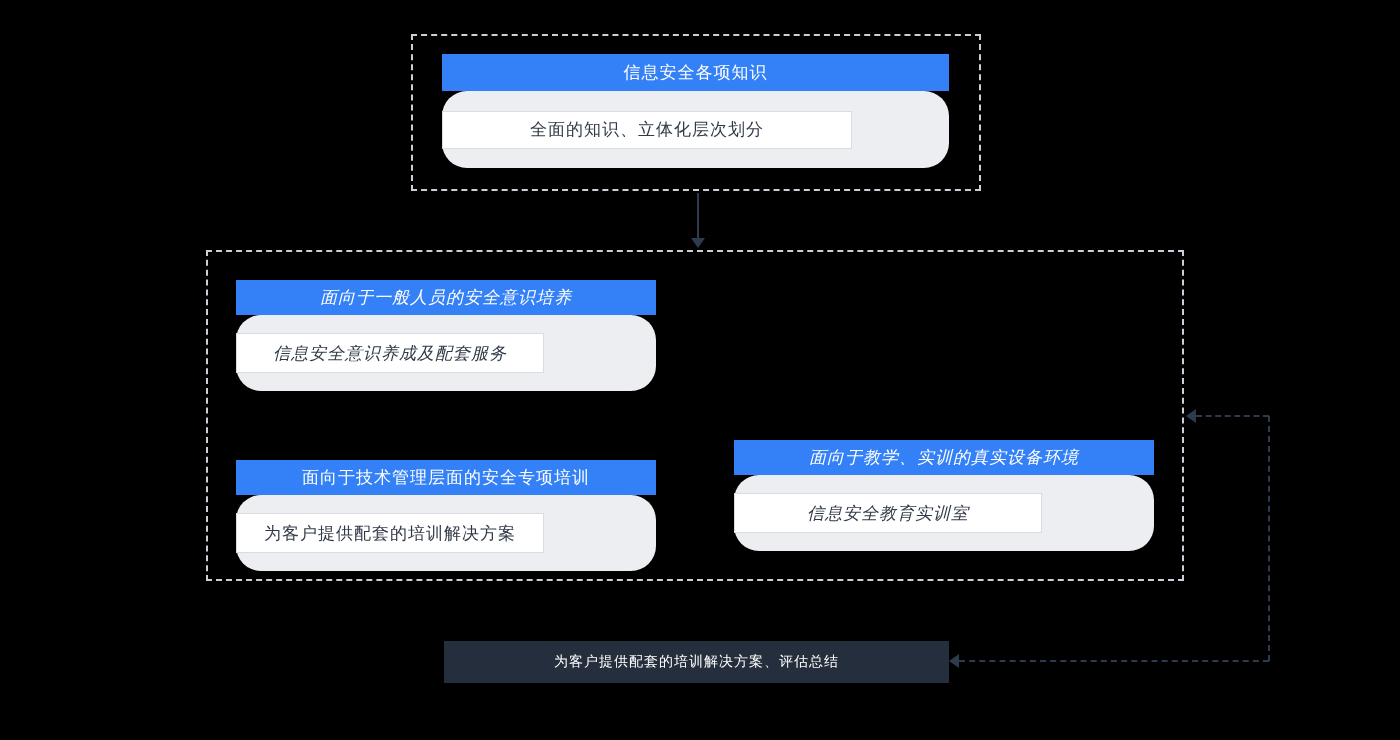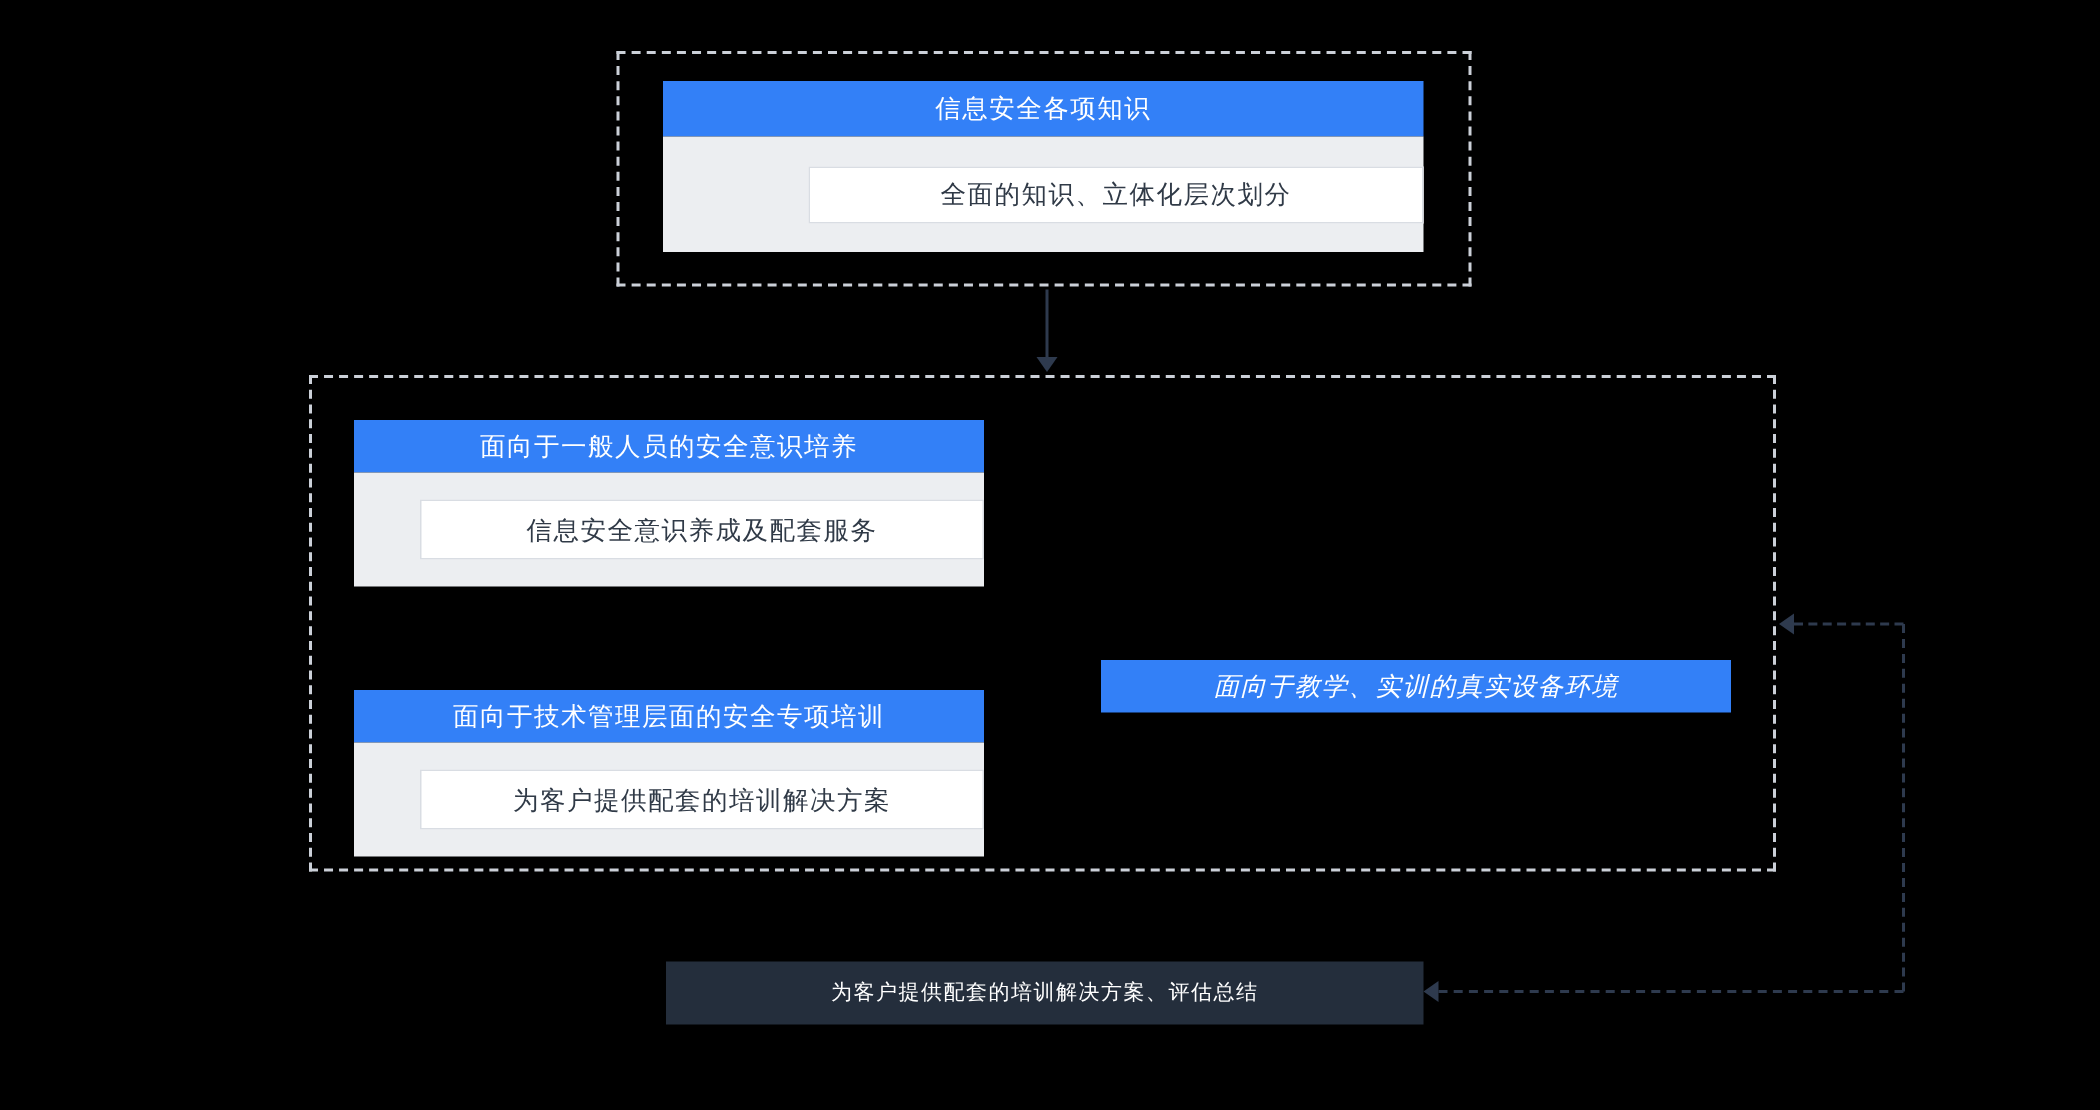--- a/index.html
+++ b/index.html
@@ -23,39 +23,39 @@
   .card { position: absolute; }
   .card-header {
     height: 35px;
     background: var(--header-blue, #3380F7);
     color: var(--header-text, #FFFFFF);
     display: flex; align-items: center; justify-content: center;
     font-size: 17px; font-weight: 500; letter-spacing: 1px;
   }
   .card-body {
     background: var(--card-body, #ECEEF1);
-    display: flex; align-items: center; justify-content: flex-end;
+    display: flex; align-items: center; justify-content: flex-start; border-radius: 25px;
   }
   .card-item {
     background: var(--item-bg, #FFFFFF);
     border: 1px solid var(--item-border, #D9DDE3);
     color: var(--item-text, #303A47);
     display: flex; align-items: center; justify-content: center;
     font-size: 17px; letter-spacing: 1px;
   }
 
   .top-card { left: 398px; top: 54px; width: 507px; }
   .top-card .card-header { height: 37px; }
   .top-card .card-body { height: 77px; }
   .top-card .card-item { width: 410px; height: 38px; }
 
   .cat-card { width: 420px; }
   .cat-card .card-body { height: 76px; }
-  .cat-card .card-item { width: 376px; height: 40px; }
-  .cat-card-1 { left: 192px; top: 280px; }
+  .cat-card .card-item { width: 308px; height: 40px; }
+  .cat-card-1 { left: 192px; top: 280px; font-style: italic; }
   .cat-card-2 { left: 690px; top: 280px; }
   .cat-card-3 { left: 192px; top: 460px; }
   .cat-card-4 { left: 690px; top: 440px; font-style: italic; }
 
   .footer-box {
     position: absolute;
     left: 400px; top: 641px; width: 505px; height: 42px;
     background: var(--footer-bg, #242E3C);
     color: var(--footer-text, #FFFFFF);
     display: flex; align-items: center; justify-content: center;
@@ -122,20 +122,23 @@
 
   <div class="card cat-card cat-card-3">
     <div class="card-header">面向于技术管理层面的安全专项培训</div>
     <div class="card-body">
       <div class="card-item">为客户提供配套的培训解决方案</div>
     </div>
   </div>
 
   <div class="card cat-card cat-card-4">
     <div class="card-header">面向于教学、实训的真实设备环境</div>
+    <div class="card-body">
+      <div class="card-item">信息安全教育实训室</div>
+    </div>
   </div>
 
   <div class="conn-v"></div>
   <div class="conn-h-top"></div>
   <div class="arrowhead-left arrowhead-mid"></div>
   <div class="conn-h-bottom"></div>
   <div class="arrowhead-left arrowhead-footer"></div>
 
   <div class="footer-box">为客户提供配套的培训解决方案、评估总结</div>
 

